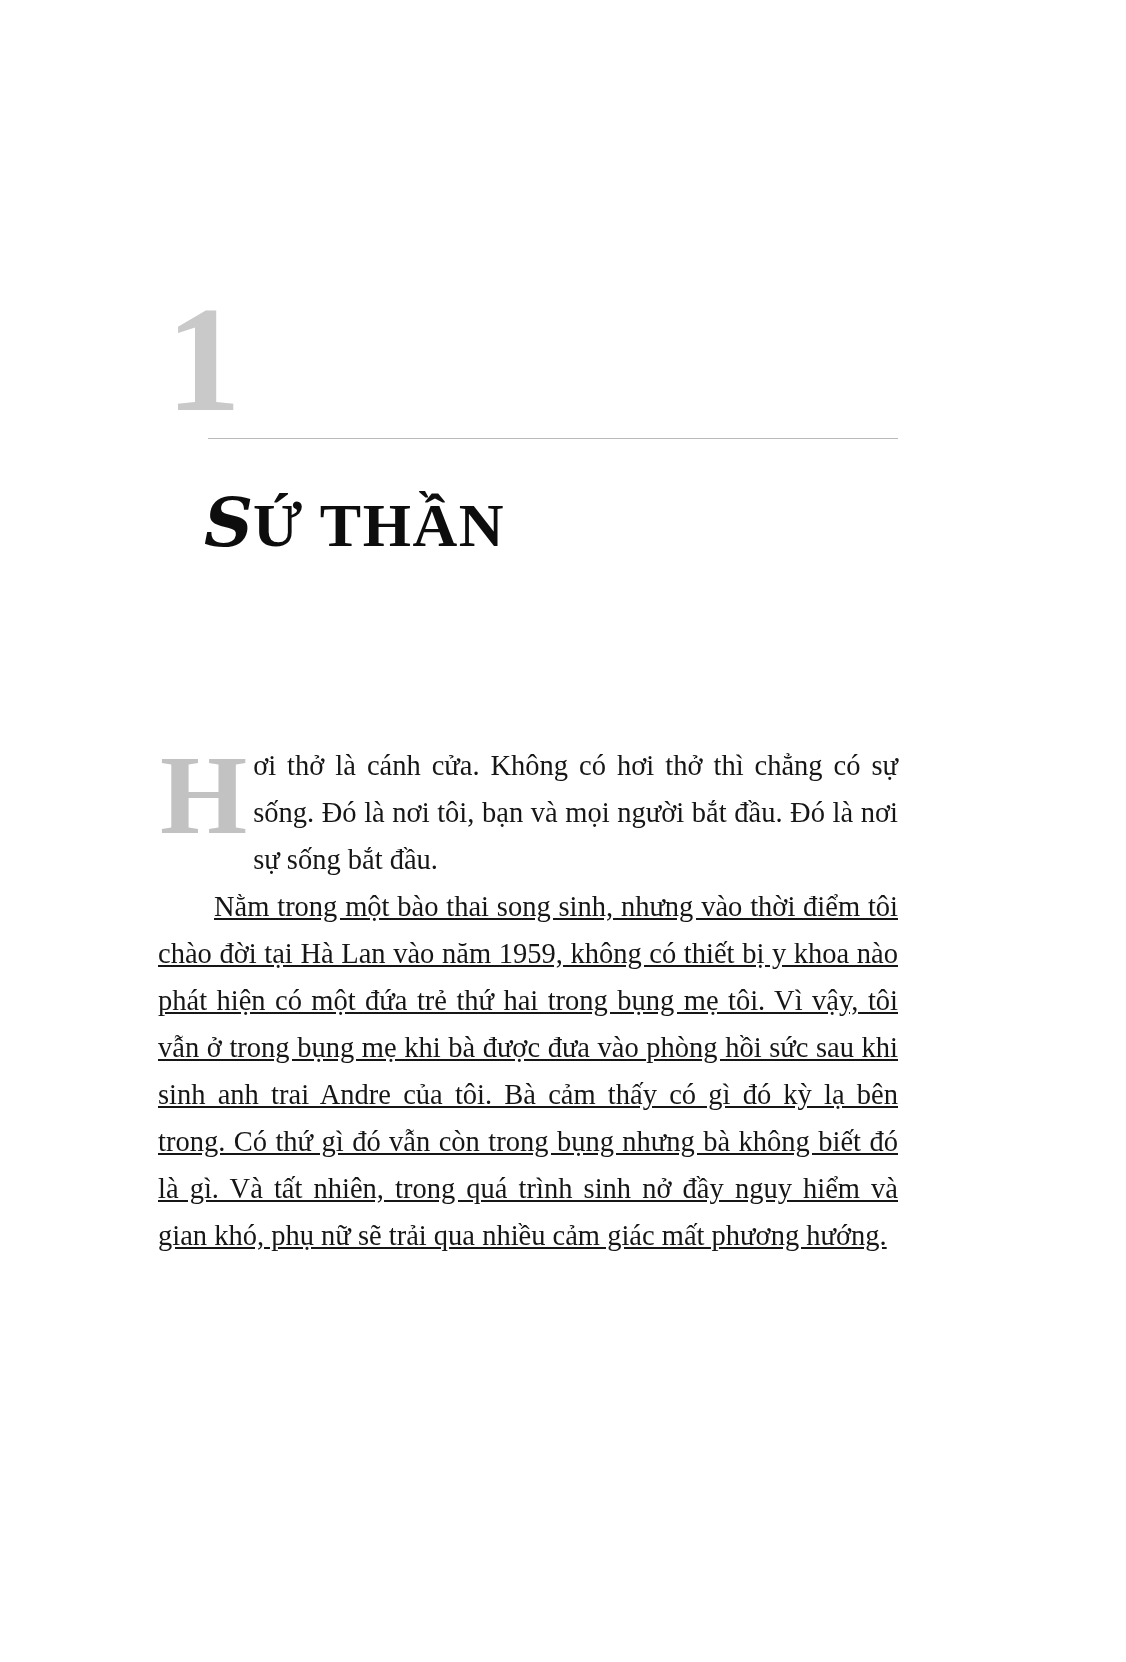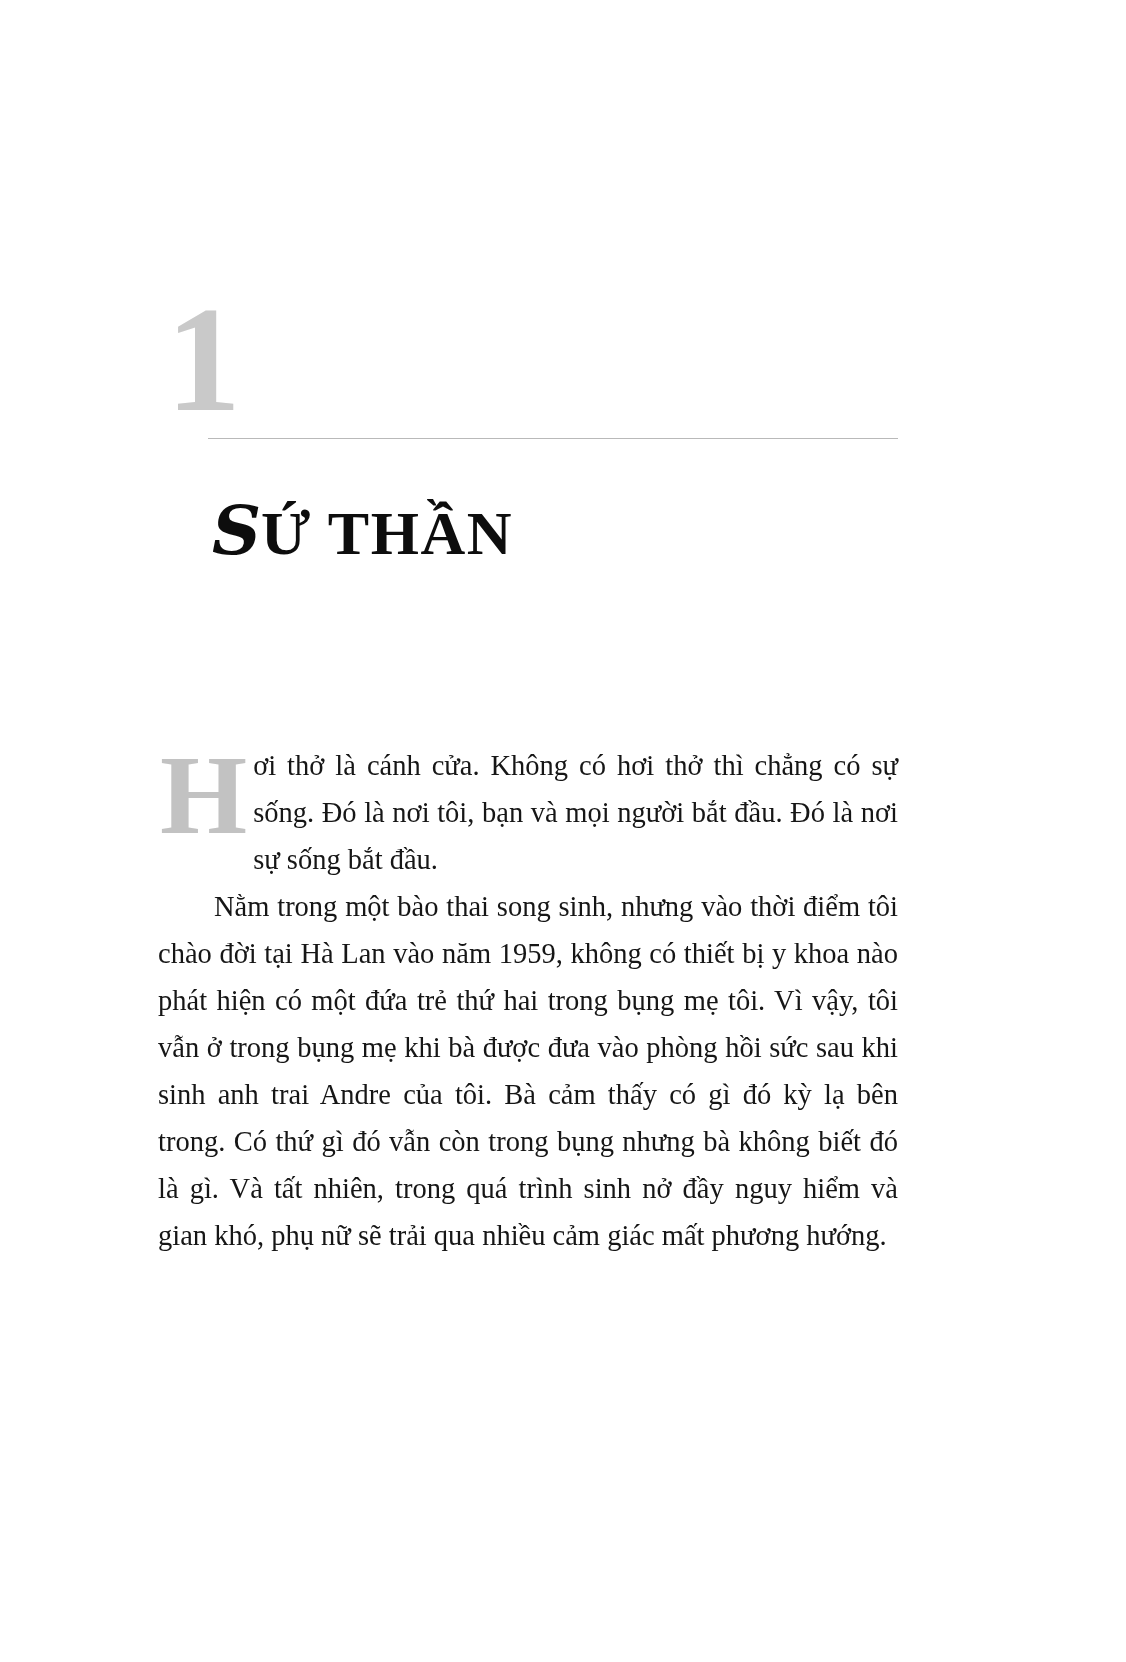--- a/index.html
+++ b/index.html
@@ -56,21 +56,21 @@
     height: 1px;
     background: #b9b9b9;
   }
 
   
   .chapter-title {
     position: absolute;
     top: 478px;
     left: 38px;
     width: 700px;
-    margin: 16px;
+    margin: 8px;
     font-family: "Liberation Serif", "DejaVu Serif", serif;
     font-weight: 700;
     font-size: 62px;
     line-height: 1.08;
     letter-spacing: 1.5px;
     color: #0d0d0d;
   }
   .chapter-title .swash {
     font-family: "DejaVu Serif", "Liberation Serif", serif;
     font-style: italic;
@@ -89,20 +89,21 @@
     margin: 0;
     font-size: 28.5px;
     line-height: 47px;
     text-align: justify;
     text-justify: inter-word;
     color: #161616;
     hyphens: none;
   }
   .body-text p + p {
     text-indent: 56px;
+    text-decoration: underline;
   }
   .para-first {
     position: relative;
     min-height: 141px;
   }
   .dropcap {
     float: left;
     font-family: "Liberation Serif", "DejaVu Serif", serif;
     font-weight: 700;
     font-size: 112px;

